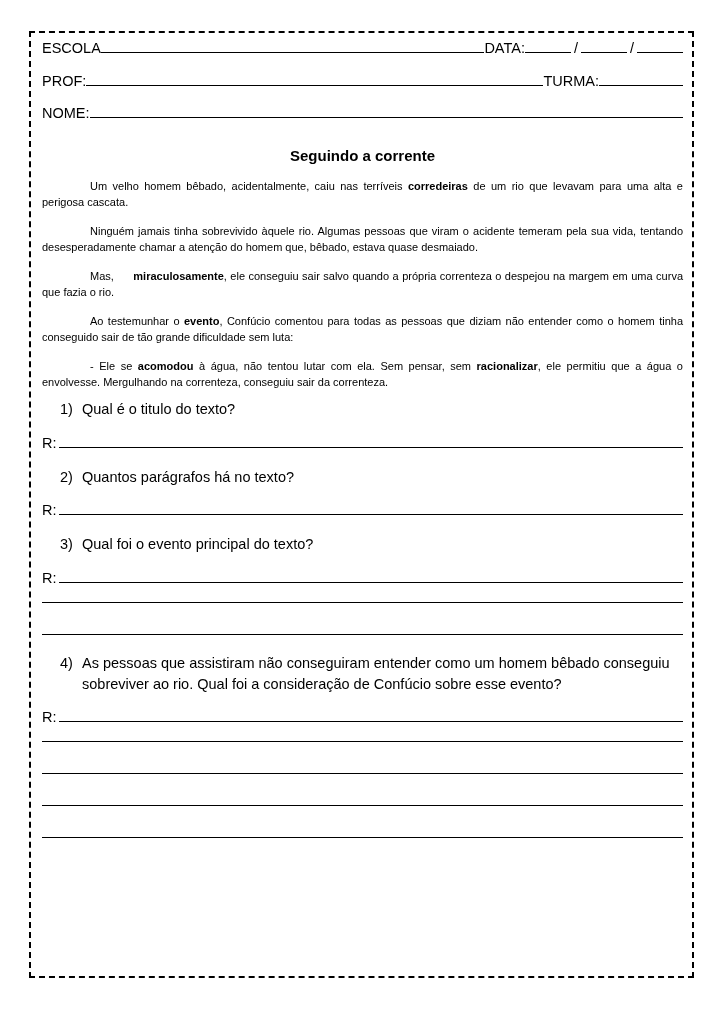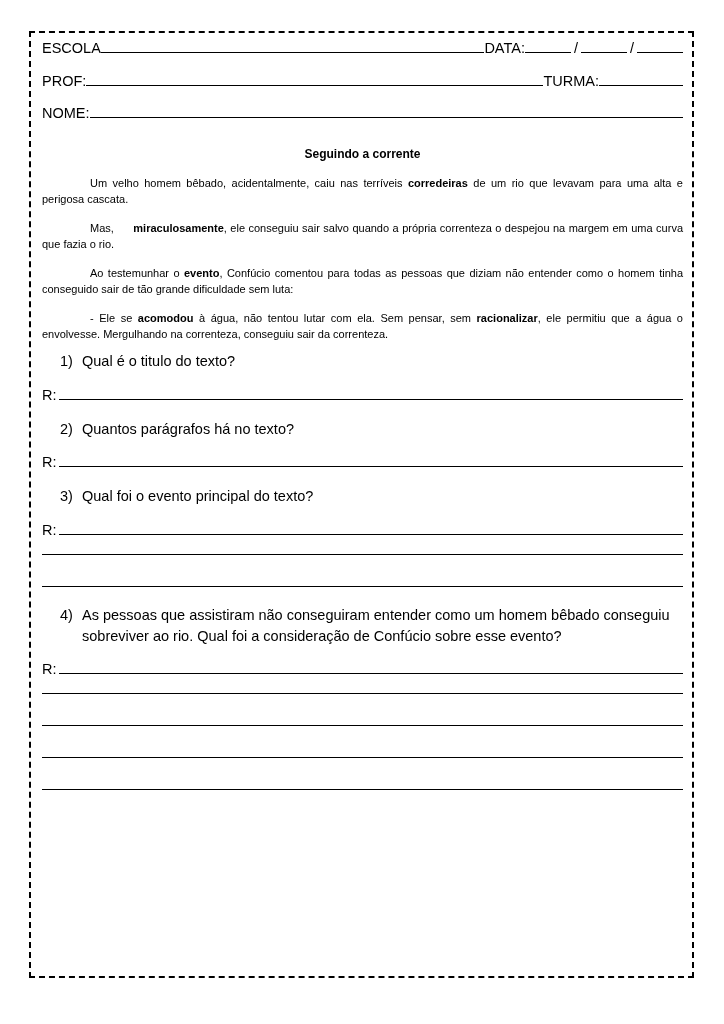--- a/index.html
+++ b/index.html
@@ -63,21 +63,21 @@
     min-width: 6px;
   }
   .rule.fixed-sm { flex: 0 0 46px; }
   .rule.fixed-md { flex: 0 0 84px; }
   .slash { flex: 0 0 auto; padding: 0 3px; }
 
   
   .story-title {
     text-align: center;
     font-weight: bold;
-    font-size: 12px;
+    font-size: 15px;
     margin-top: 26px;
     margin-bottom: 14px;
   }
   p.para {
     font-size: 11px;
     line-height: 1.46;
     text-align: justify;
     text-indent: 48px;
     margin: 0 0 13px 0;
   }
@@ -167,20 +167,21 @@
         <span class="id-label">NOME:</span>
         <span class="rule"></span>
       </div>
 
     </div>
 
     <div>
       <div class="story-title">Seguindo a corrente</div>
       <div id="paragraphs">
           <p class="para"><span>Um velho homem bêbado, acidentalmente, caiu nas terríveis </span><span style="font-weight: bold;">corredeiras</span><span> de um rio que levavam para uma alta e perigosa cascata.</span></p>
+          <p class="para"><span>Ninguém jamais tinha sobrevivido àquele rio. Algumas pessoas que viram o acidente temeram pela sua vida, tentando desesperadamente chamar a atenção do homem que, bêbado, estava quase desmaiado.</span></p>
           <p class="para"><span>Mas, </span><span style="font-weight: bold; padding-left: 16px;">miraculosamente</span><span>, ele conseguiu sair salvo quando a própria correnteza o despejou na margem em uma curva que fazia o rio.</span></p>
           <p class="para"><span>Ao testemunhar o </span><span style="font-weight: bold;">evento</span><span>, Confúcio comentou para todas as pessoas que diziam não entender como o homem tinha conseguido sair de tão grande dificuldade sem luta:</span></p>
           <p class="para"><span>- Ele se </span><span style="font-weight: bold;">acomodou</span><span> à água, não tentou lutar com ela. Sem pensar, sem </span><span style="font-weight: bold;">racionalizar</span><span>, ele permitiu que a água o envolvesse. Mergulhando na correnteza, conseguiu sair da correnteza.</span></p>
         </div>
     </div>
 
     <div>
       <div id="questions">
           <div class="question">
             <span class="q-num">1)</span>

